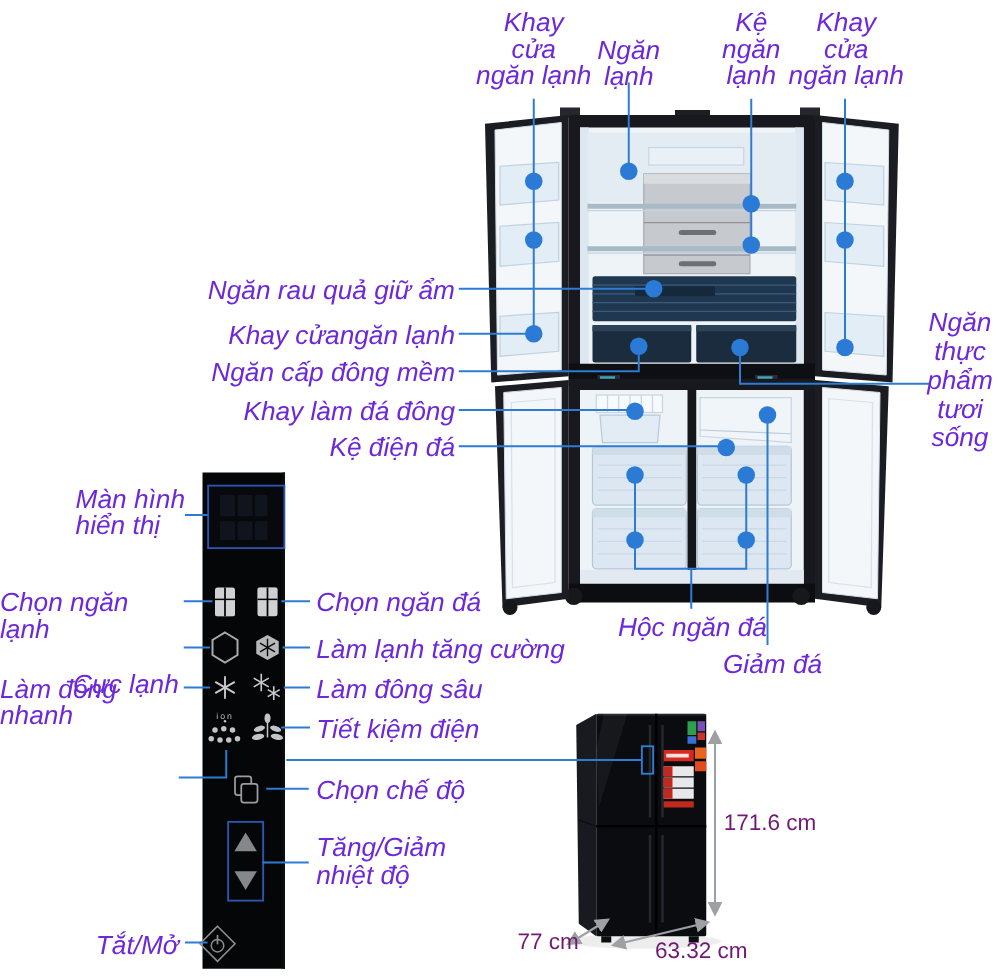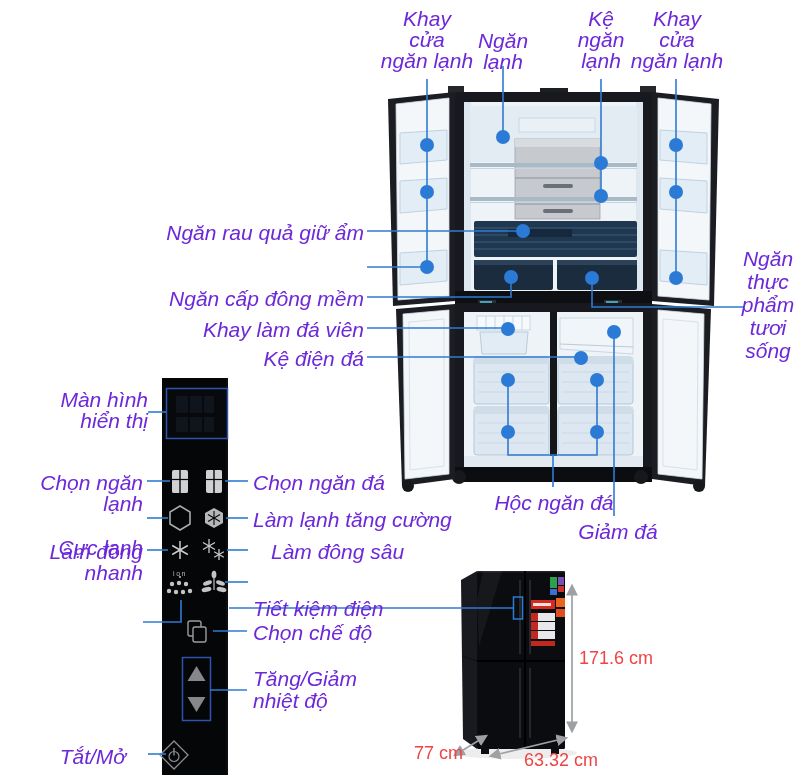--- a/index.html
+++ b/index.html
@@ -1,23 +1,23 @@
 <!DOCTYPE html>
 <html><head>
 <meta charset="utf-8">
 <style>
   html,body{margin:0;padding:0;background:#fff;}
   .stage{position:relative;width:800px;height:784px;background:#ffffff;
          font-family:"Liberation Sans",sans-serif;overflow:hidden;}
   .art{position:absolute;left:0;top:0;}
   .lbl{position:absolute;color:#6d28d9;font-size:21px;line-height:21px;white-space:pre-line;font-style:italic;}
   .lbl.center{transform:translateX(-50%);text-align:center;}
-  .lbl.right{text-align:right;}
+  .lbl.right{}
   .lbl.tall{line-height:23px;}
-  .dim{position:absolute;color:#ef4444;font-size:18px;white-space:nowrap;}
+  .dim{position:absolute;color:#701a75;font-size:18px;white-space:nowrap;}
   .ion-txt{position:absolute;color:#b9bbbd;font-size:7px;letter-spacing:1.5px;transform:translateX(-50%);}
 </style>
 </head>
 <body>
 
 <div class="stage">
 
   <svg class="art" width="800" height="784" viewBox="0 0 800 784">
     <defs>
       <marker id="arw" viewBox="0 0 10 10" refX="8" refY="5" markerWidth="7" markerHeight="7" orient="auto-start-reverse">
@@ -340,44 +340,45 @@
   <div class="lbl center" style="left:503px;top:30px;">Ngăn
 lạnh</div>
   <div class="lbl center" style="left:601px;top:8px;">Kệ
 ngăn
 lạnh</div>
   <div class="lbl center" style="left:677px;top:8px;">Khay
 cửa
 ngăn lạnh</div>
 
   <div class="lbl right" style="right:436px;top:222px;">Ngăn rau quả giữ ẩm</div>
+  <div class="lbl right" style="right:436px;top:258px;">Khay cửangăn lạnh</div>
   <div class="lbl right" style="right:436px;top:288px;">Ngăn cấp đông mềm</div>
-  <div class="lbl right" style="right:436px;top:319px;">Khay làm đá viên</div>
+  <div class="lbl right" style="right:436px;top:319px;">Khay làm đá đông</div>
   <div class="lbl right" style="right:436px;top:348px;">Kệ điện đá</div>
 
   <div class="lbl center tall" style="left:768px;top:247px;">Ngăn
 thực
 phẩm
 tươi
 sống</div>
 
   <div class="lbl center" style="left:554px;top:492px;">Hộc ngăn đá</div>
   <div class="lbl center" style="left:618px;top:521px;">Giảm đá</div>
 
   <div class="lbl right" style="right:652px;top:389px;">Màn hình
 hiển thị</div>
   <div class="lbl right" style="right:657px;top:472px;">Chọn ngăn lạnh</div>
   <div class="lbl right" style="right:657px;top:509px;margin-top:28px;">Cực lạnh</div>
   <div class="lbl right" style="right:657px;top:541px;">Làm đông nhanh</div>
-  <div class="lbl right" style="right:674px;top:746px;">Tắt/Mở</div>
+  <div class="lbl right" style="right:657px;top:746px;">Tắt/Mở</div>
 
   <div class="lbl" style="left:253px;top:472px;">Chọn ngăn đá</div>
   <div class="lbl" style="left:253px;top:509px;">Làm lạnh tăng cường</div>
-  <div class="lbl" style="left:253px;top:541px;margin-left:18px;">Làm đông sâu</div>
-  <div class="lbl" style="left:253px;top:573px;margin-top:25px;">Tiết kiệm điện</div>
+  <div class="lbl" style="left:253px;top:541px;">Làm đông sâu</div>
+  <div class="lbl" style="left:253px;top:573px;">Tiết kiệm điện</div>
   <div class="lbl" style="left:253px;top:622px;">Chọn chế độ</div>
   <div class="lbl" style="left:253px;top:668px;line-height:22px;">Tăng/Giảm
 nhiệt độ</div>
 
   <div class="ion-txt" style="left:180px;top:570px;">ion</div>
 
   <div class="dim" style="left:579px;top:648px;">171.6 cm</div>
   <div class="dim" style="left:414px;top:743px;">77 cm</div>
   <div class="dim" style="left:524px;top:750px;">63.32 cm</div>
 

